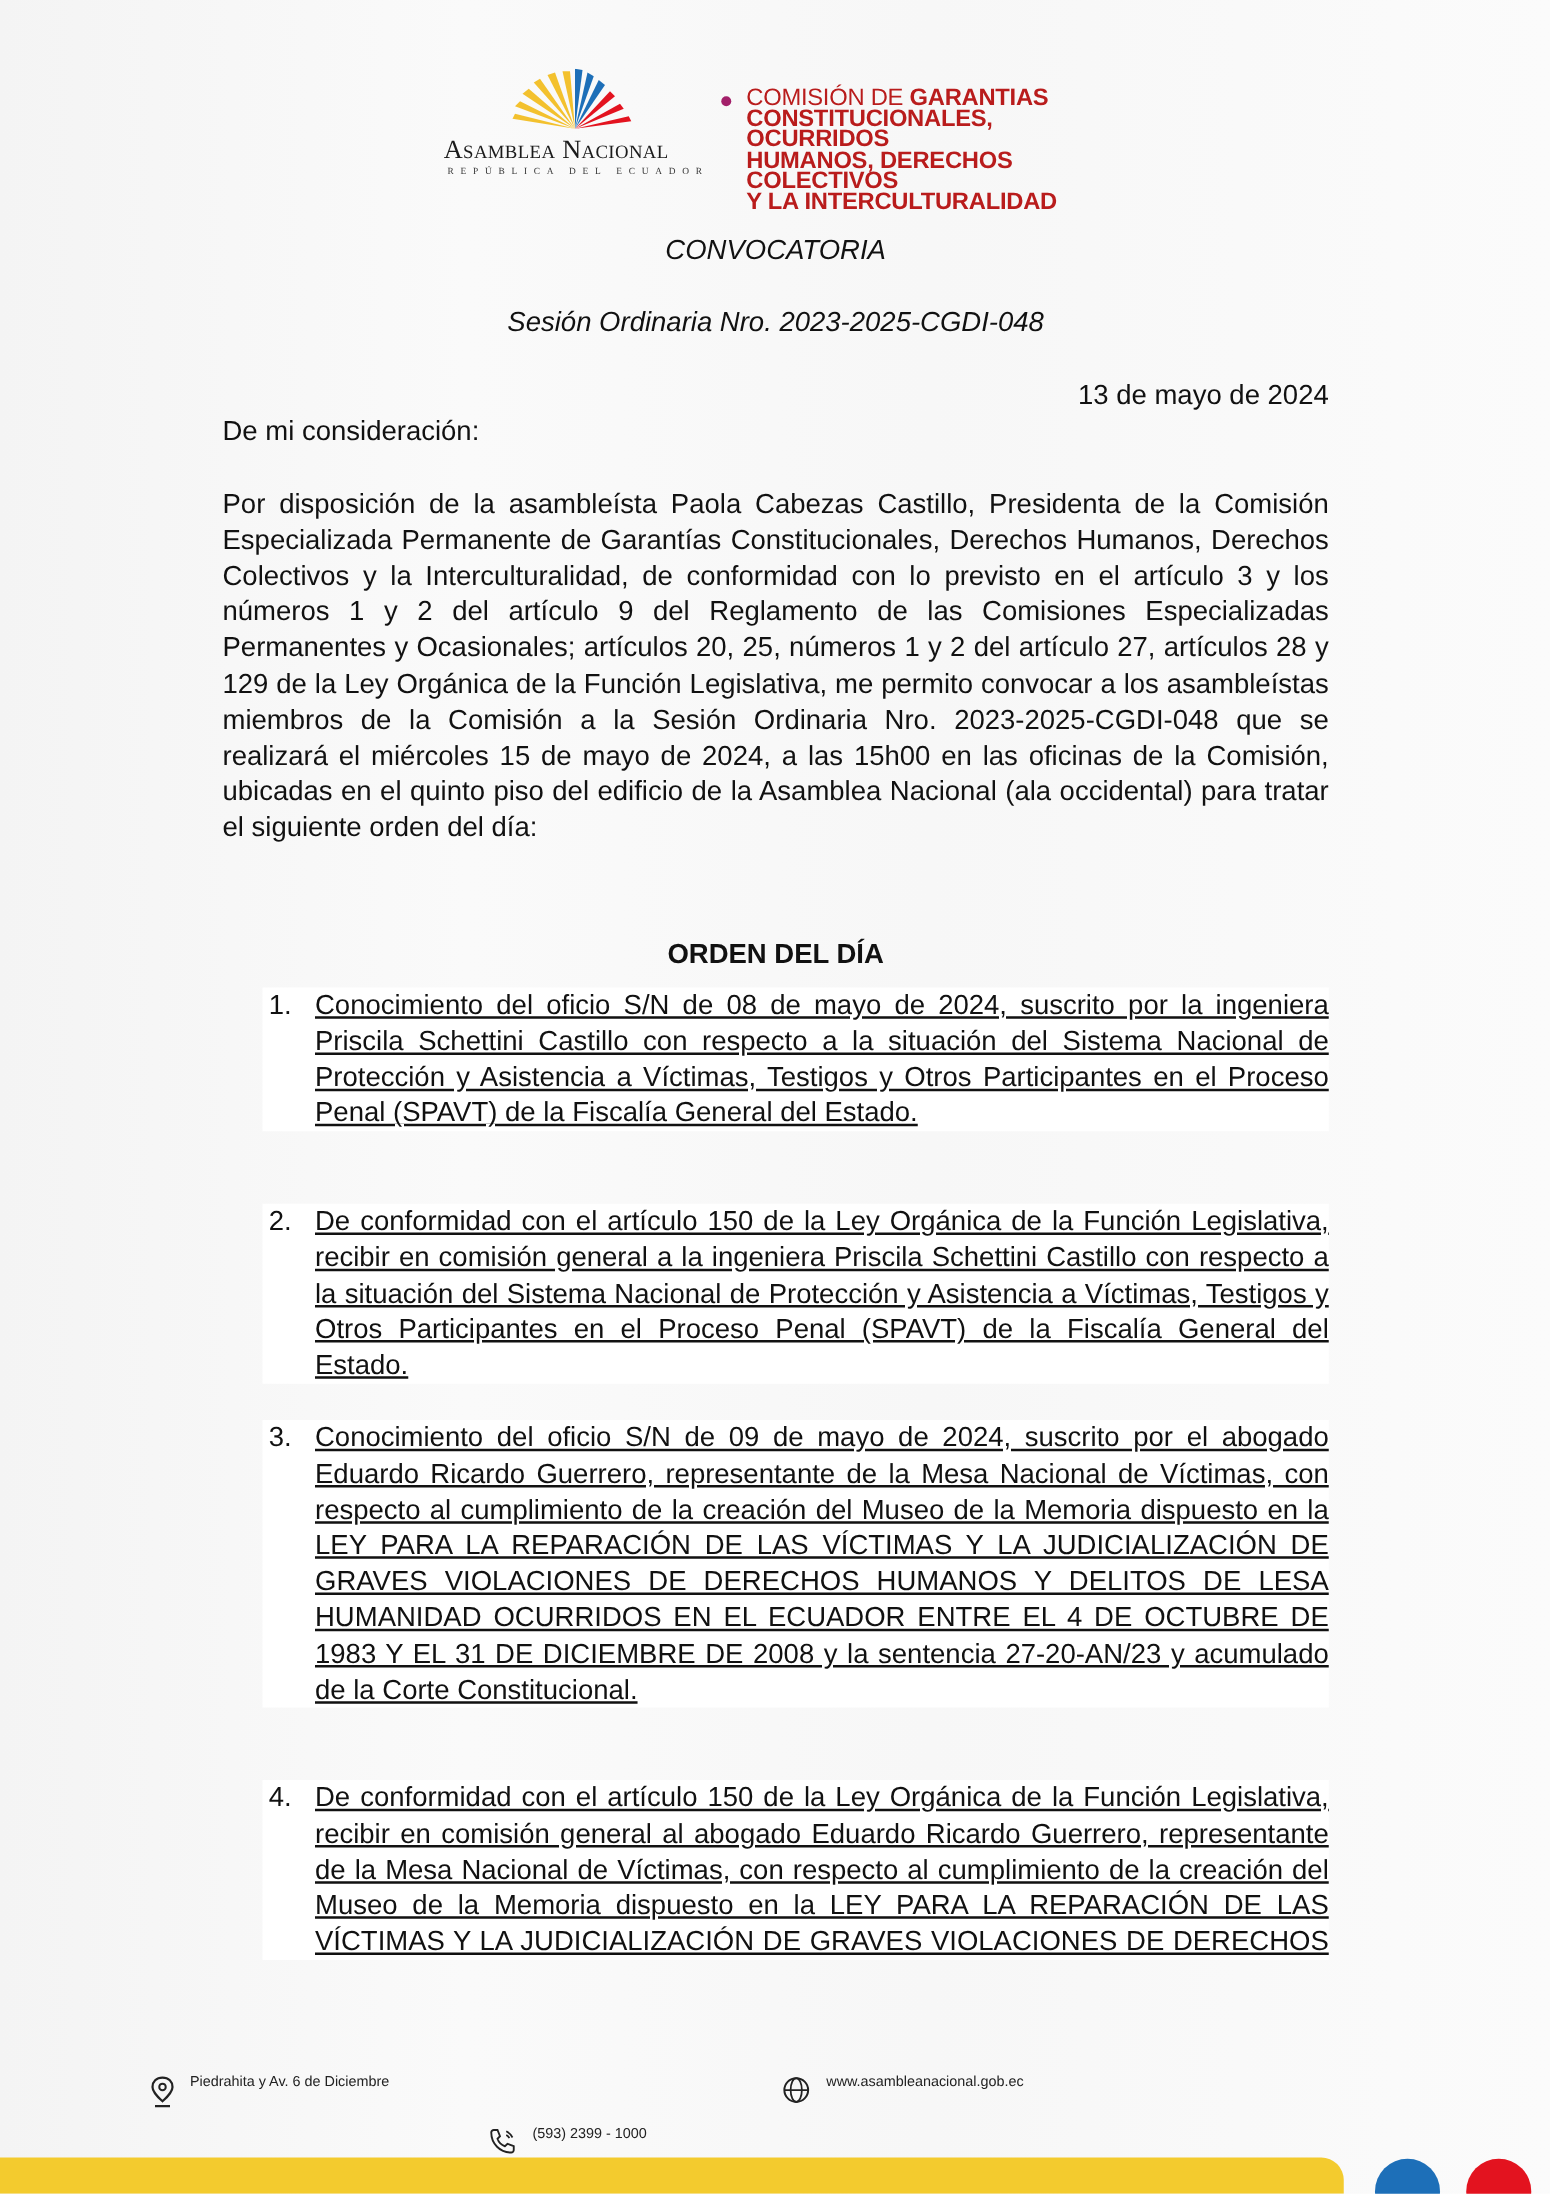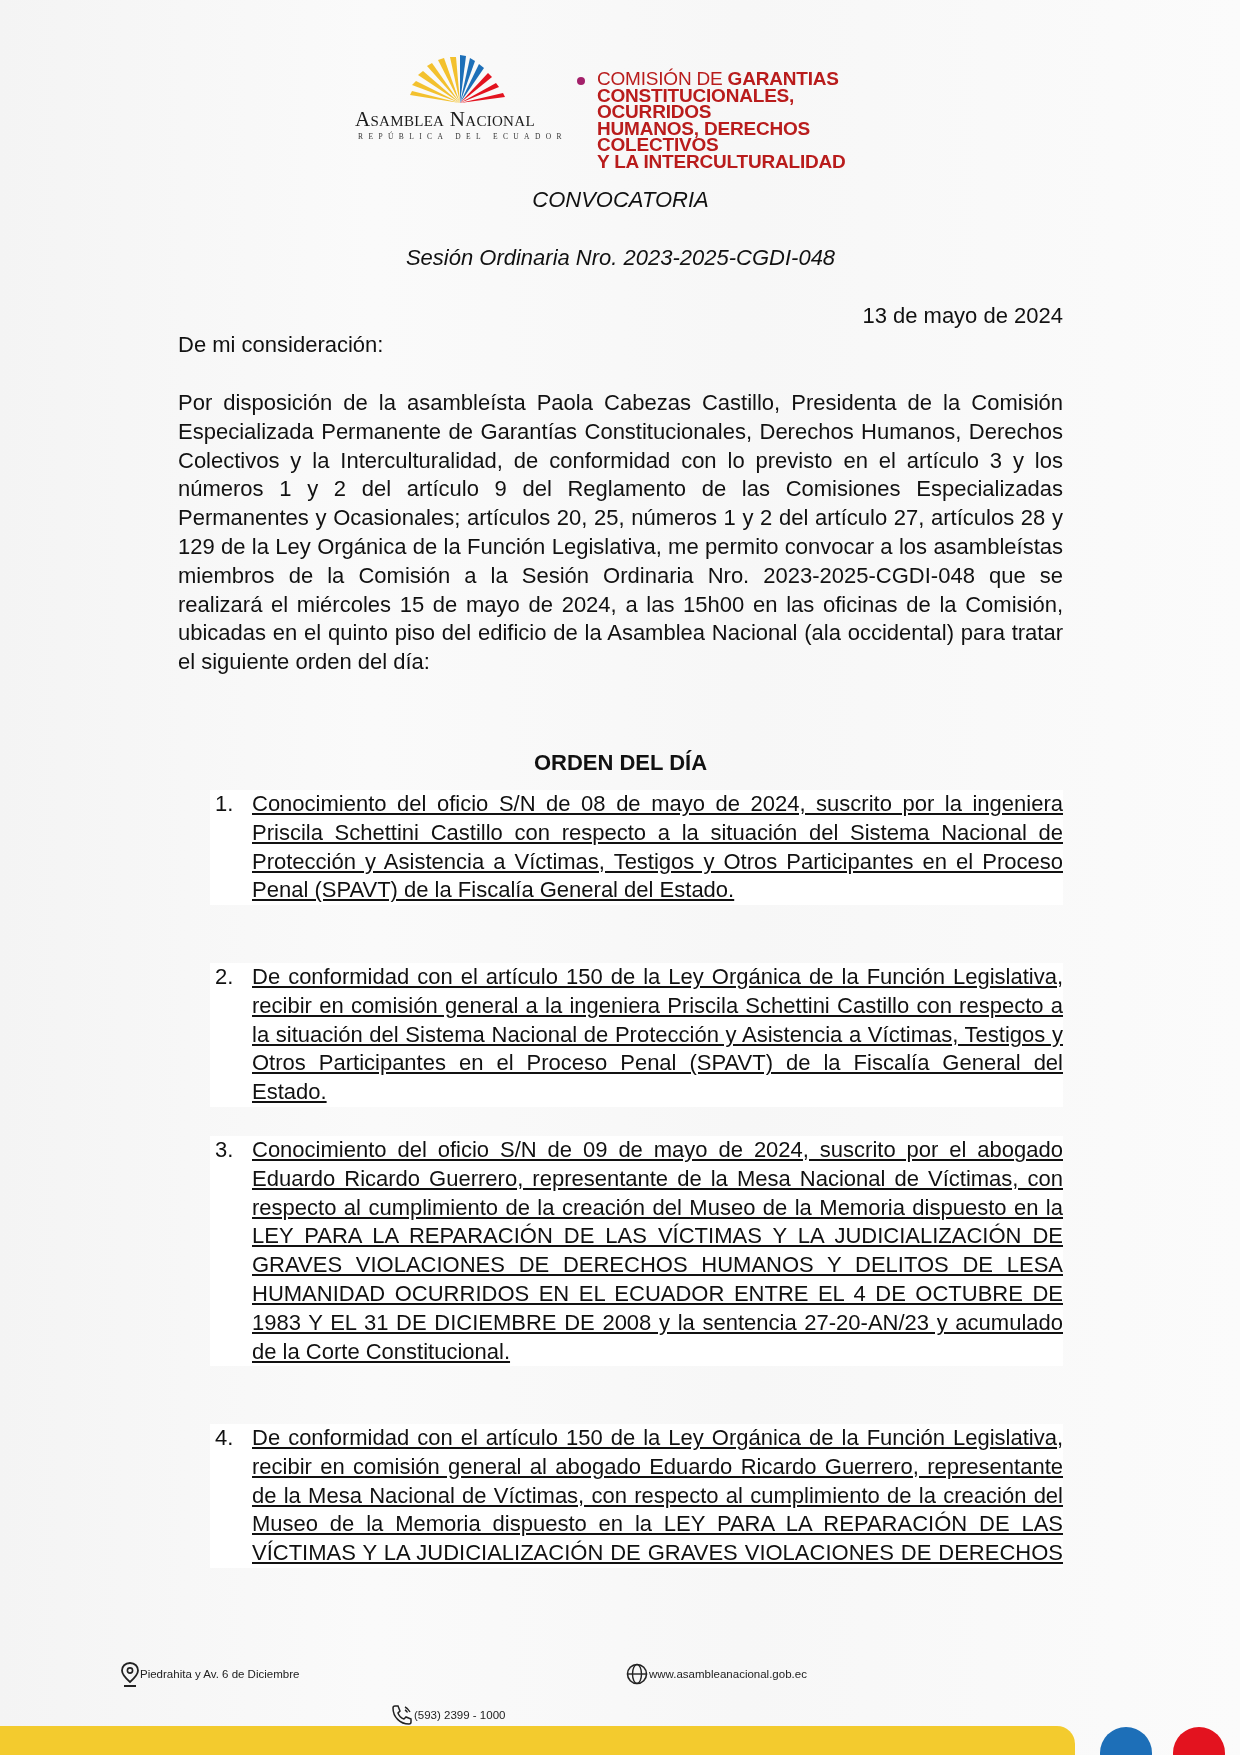--- a/index.html
+++ b/index.html
@@ -40,21 +40,21 @@
   .item { position: absolute; left: 210px; width: 853px; background: #fff; font-size: 22px; line-height: 28.8px; }
   .item .num { position: absolute; left: 5px; top: 0; }
   .item .body { margin-left: 42px; text-align: justify; text-align-last: left; text-decoration: underline; }
   .item1 { top: 790px; }
   .item2 { top: 963px; }
   .item3 { top: 1136px; }
   .item4 { top: 1424px; }
   .item4 .body { text-align-last: justify; }
 
   .footer { position: absolute; left: 120px; top: 1660px; width: 760px; height: 30px; font-size: 11.5px; color: #222; }
-  .f-item { position: absolute; top: 0; display: flex; align-items: center; height: 28px; }
+  .f-item { position: absolute; top: 0; display: flex; gap: 12px; height: 28px; }
   .f-addr { left: 0; }
   .f-phone { left: 270px; margin-top: 41px; }
   .f-web { left: 505px; }
   .bar-yellow { position: absolute; left: 0; top: 1726px; width: 1075px; height: 29px; background: #f3cb2e; border-top-right-radius: 18px; }
   .circle-blue { position: absolute; left: 1100px; top: 1727px; width: 52px; height: 52px; border-radius: 50%; background: #1d6fb8; }
   .circle-red { position: absolute; left: 1173px; top: 1727px; width: 52px; height: 52px; border-radius: 50%; background: #e3131f; }
 </style>
 </head>
 <body>
 

